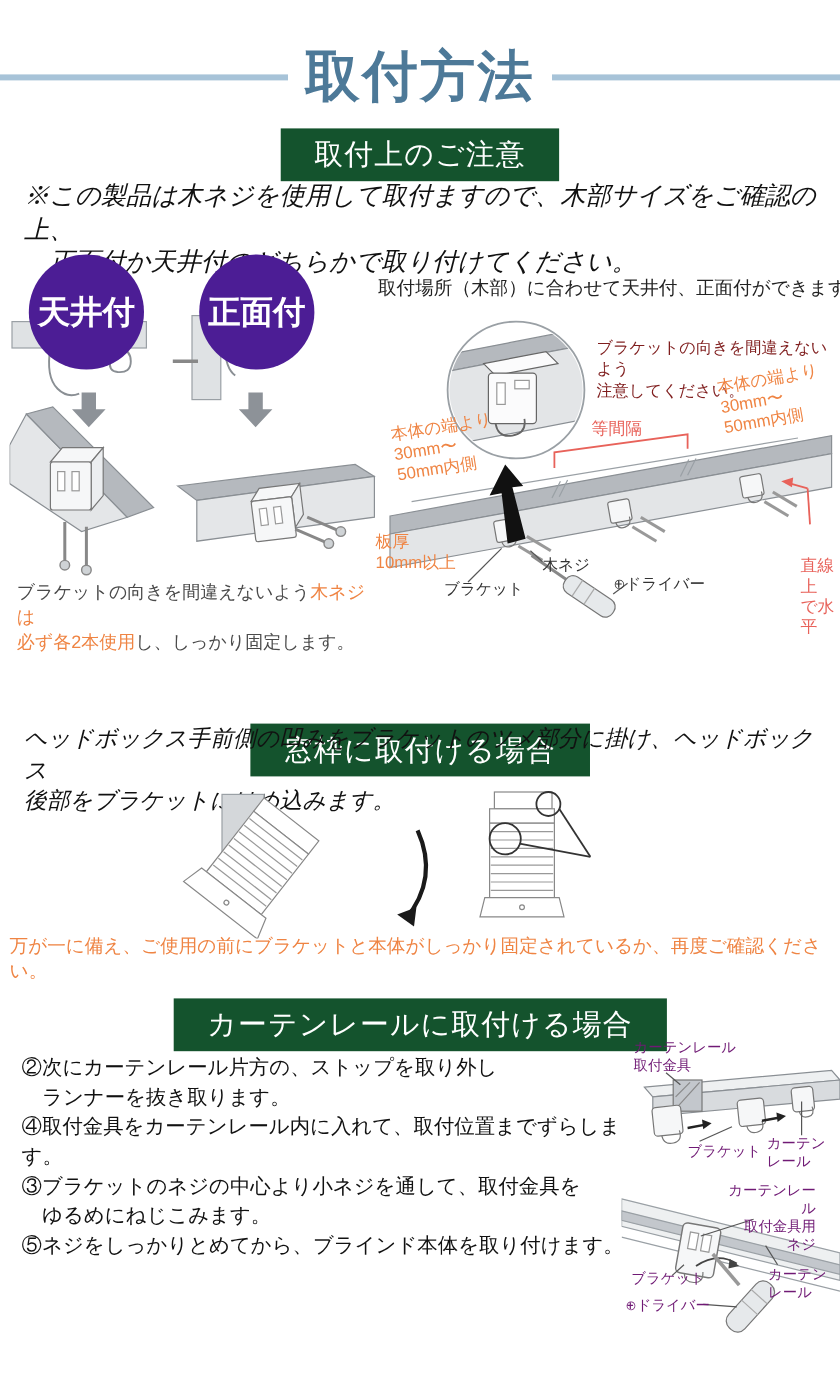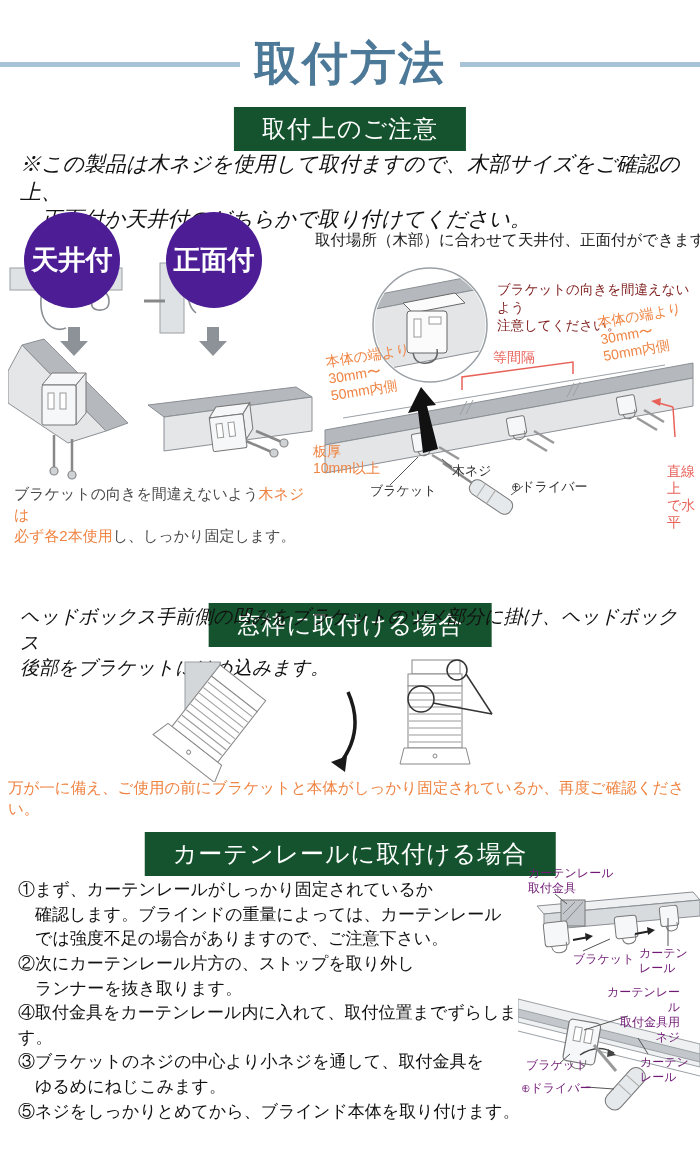--- a/index.html
+++ b/index.html
@@ -248,23 +248,20 @@
     <circle cx="317" cy="18" r="10" fill="none" stroke="#333" stroke-width="1.5"></circle>
     <line x1="293" y1="51" x2="352" y2="62" stroke="#333" stroke-width="1.5"></line>
     <line x1="326" y1="22" x2="352" y2="62" stroke="#333" stroke-width="1.5"></line>
   </svg>
 
   <div class="warning">万が一に備え、ご使用の前にブラケットと本体がしっかり固定されているか、再度ご確認ください。</div>
 
   <div class="badge" style="top:832px;">カーテンレールに取付ける場合</div>
 
   <div class="steps">
-    <div class="step">①まず、カーテンレールがしっかり固定されているか
-　確認します。ブラインドの重量によっては、カーテンレール
-　では強度不足の場合がありますので、ご注意下さい。</div>
     <div class="step">②次にカーテンレール片方の、ストップを取り外し
 　ランナーを抜き取ります。</div>
     <div class="step">④取付金具をカーテンレール内に入れて、取付位置までずらします。</div>
     <div class="step">③ブラケットのネジの中心より小ネジを通して、取付金具を
 　ゆるめにねじこみます。</div>
     <div class="step">⑤ネジをしっかりとめてから、ブラインド本体を取り付けます。</div>
   </div>
 
   <div style="position:absolute;left:525px;top:866px;width:175px;height:115px;">
     <svg style="left:0;top:0;" width="175" height="115" viewBox="0 0 175 115">

